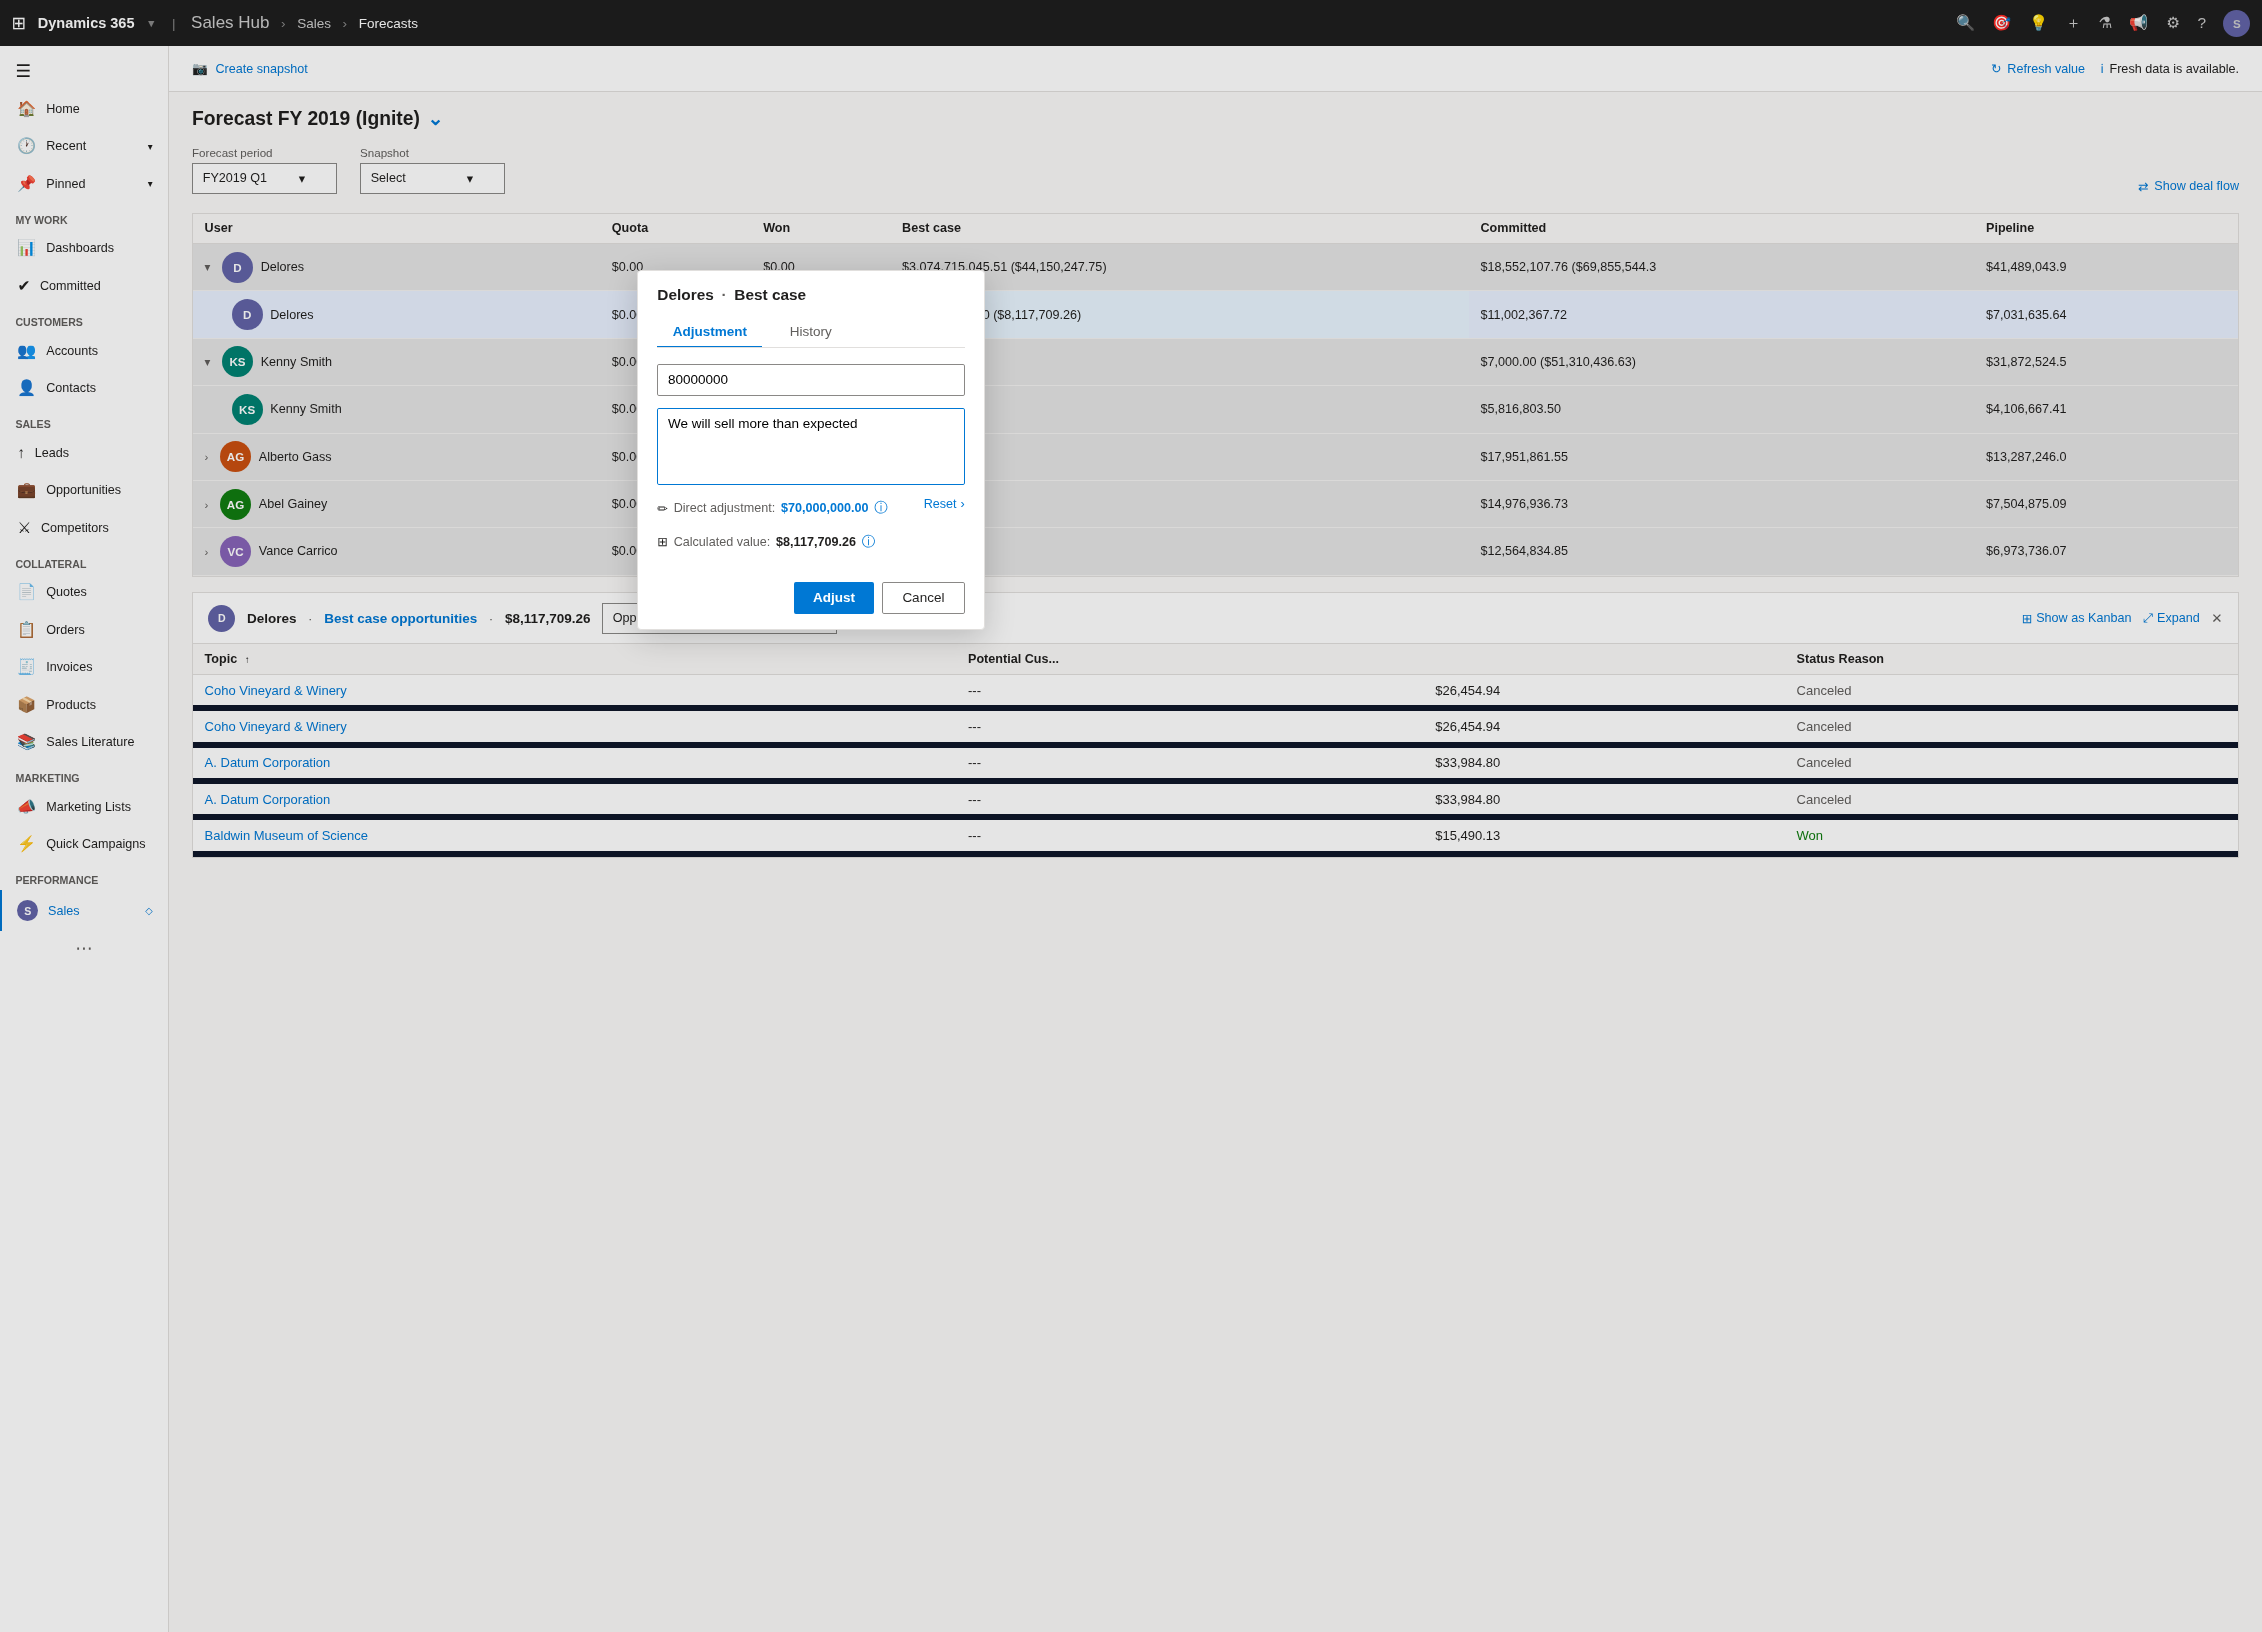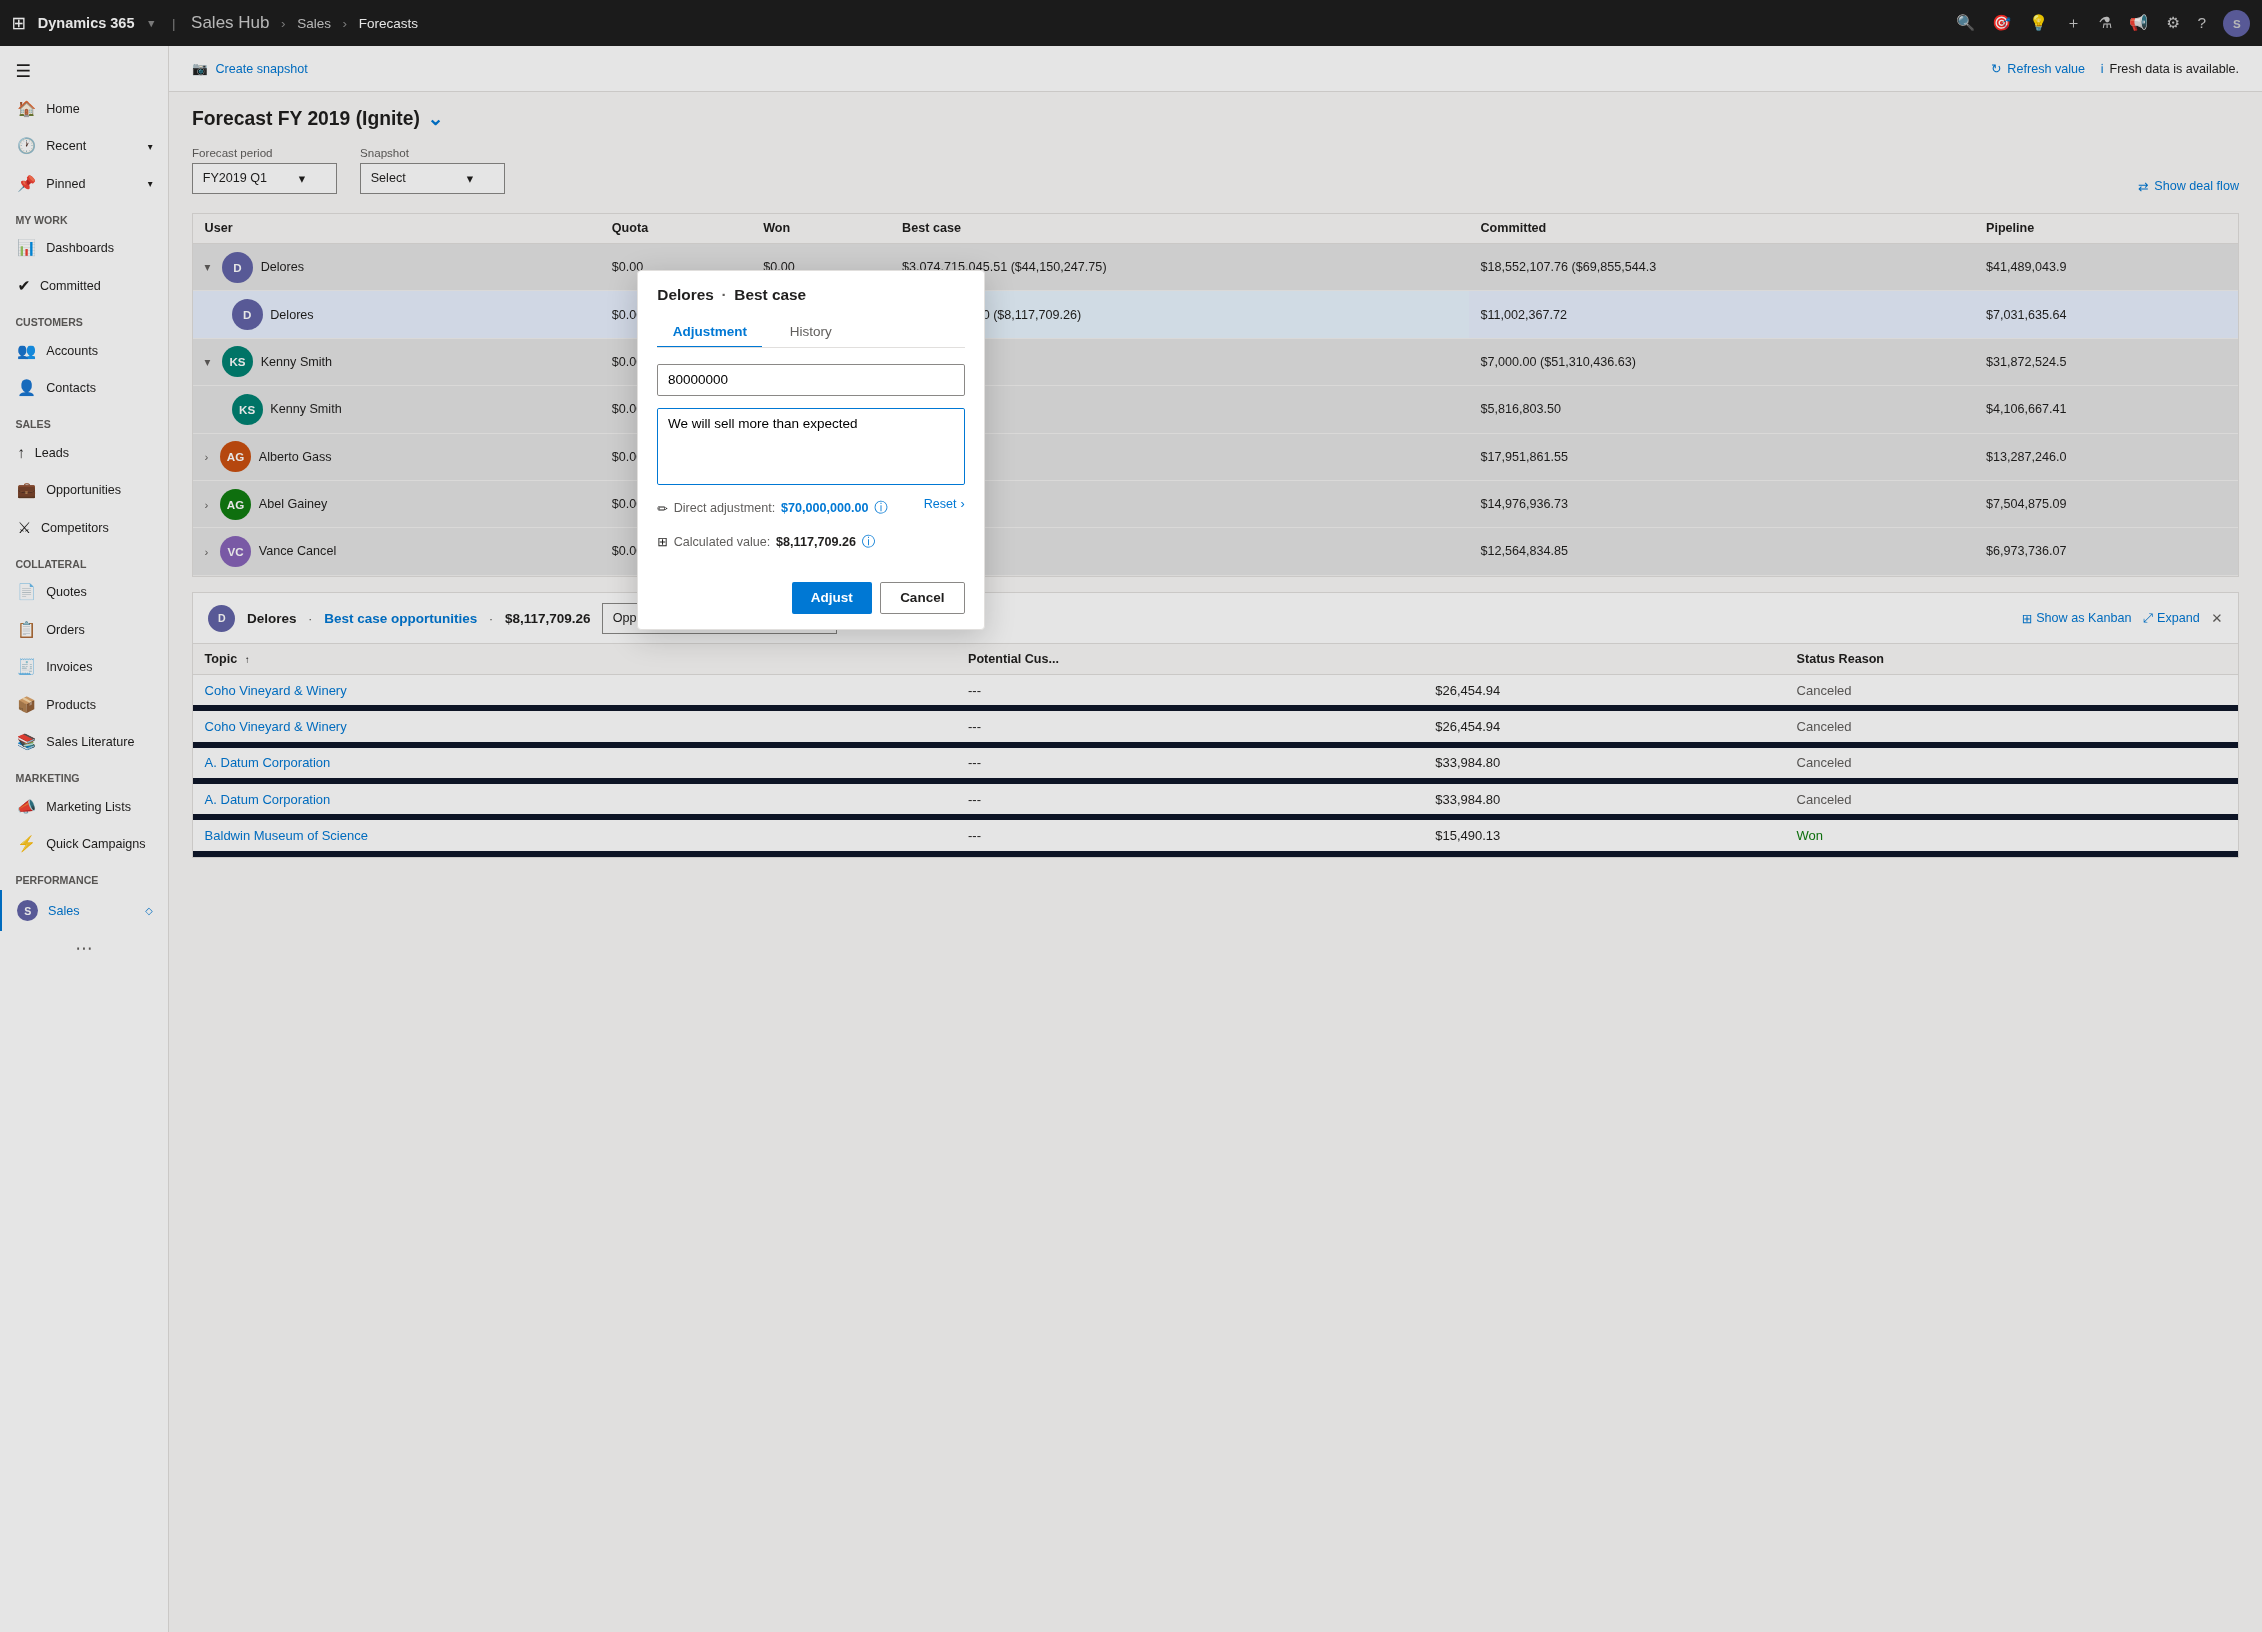--- a/index.html
+++ b/index.html
@@ -126,21 +126,21 @@
       height: 77px; resize: none; outline: none; border-radius: 1.9px; font-family: inherit;
     }
     .popup-info { font-size: 12.6px; color: #201f1e; margin: 11.6px 0 3.9px; display: flex; align-items: center; gap: 5.8px; }
     .popup-info .label { color: #605e5c; }
     .popup-info .value { font-weight: 700; color: #0078d4; }
     .popup-info-icon { color: #0078d4; font-size: 13.5px; cursor: pointer; }
     .popup-info-row { display: flex; align-items: center; justify-content: space-between; }
     .popup-reset { display: flex; align-items: center; gap: 3.9px; color: #0078d4; font-size: 12.6px; cursor: pointer; }
     .popup-footer { display: flex; justify-content: flex-end; gap: 7.7px; padding: 11.6px 19.3px 15.4px; }
     .btn-primary { background: #0078d4; color: #fff; border: none; padding: 7.7px 19.3px; font-size: 13.5px; cursor: pointer; border-radius: 1.9px; font-weight: 600; }
-    .btn-secondary { background: #fff; color: #201f1e; border: 1px solid #8a8886; padding: 7.7px 19.3px; font-size: 13.5px; cursor: pointer; border-radius: 1.9px; font-weight: bold; }
+    .btn-secondary { background: #fff; color: #201f1e; border: 1px solid #8a8886; padding: 7.7px 19.3px; font-size: 13.5px; cursor: pointer; border-radius: 1.9px; }
 
     .scroll-hint { text-align: center; padding: 7.7px; color: #605e5c; font-size: 17.4px; }
   </style>
 </head>
 <body>
 
 <div class="top-nav">
   <span class="app-grid">⊞</span>
   <span class="app-name">Dynamics 365</span>
   <span style="color:#888;font-size:10.6px;">▼</span>
@@ -411,21 +411,21 @@
     <td>$14,976,936.73</td>
     <td>$7,504,875.09</td>
   </tr>
               <tr>
     <td class="indent">
       <div class="user-cell">
 
         <button class="expand-btn">›</button>
 
         <div class="avatar" style="background:#8764b8;">VC</div>
-        <span>Vance Cancel</span>
+        <span>Vance Carrico</span>
       </div>
     </td>
     <td>$0.00</td>
     <td>$0.00</td>
     <td style="cursor:pointer;"></td>
     <td>$12,564,834.85</td>
     <td>$6,973,736.07</td>
   </tr>
             </tbody>
         </table>

